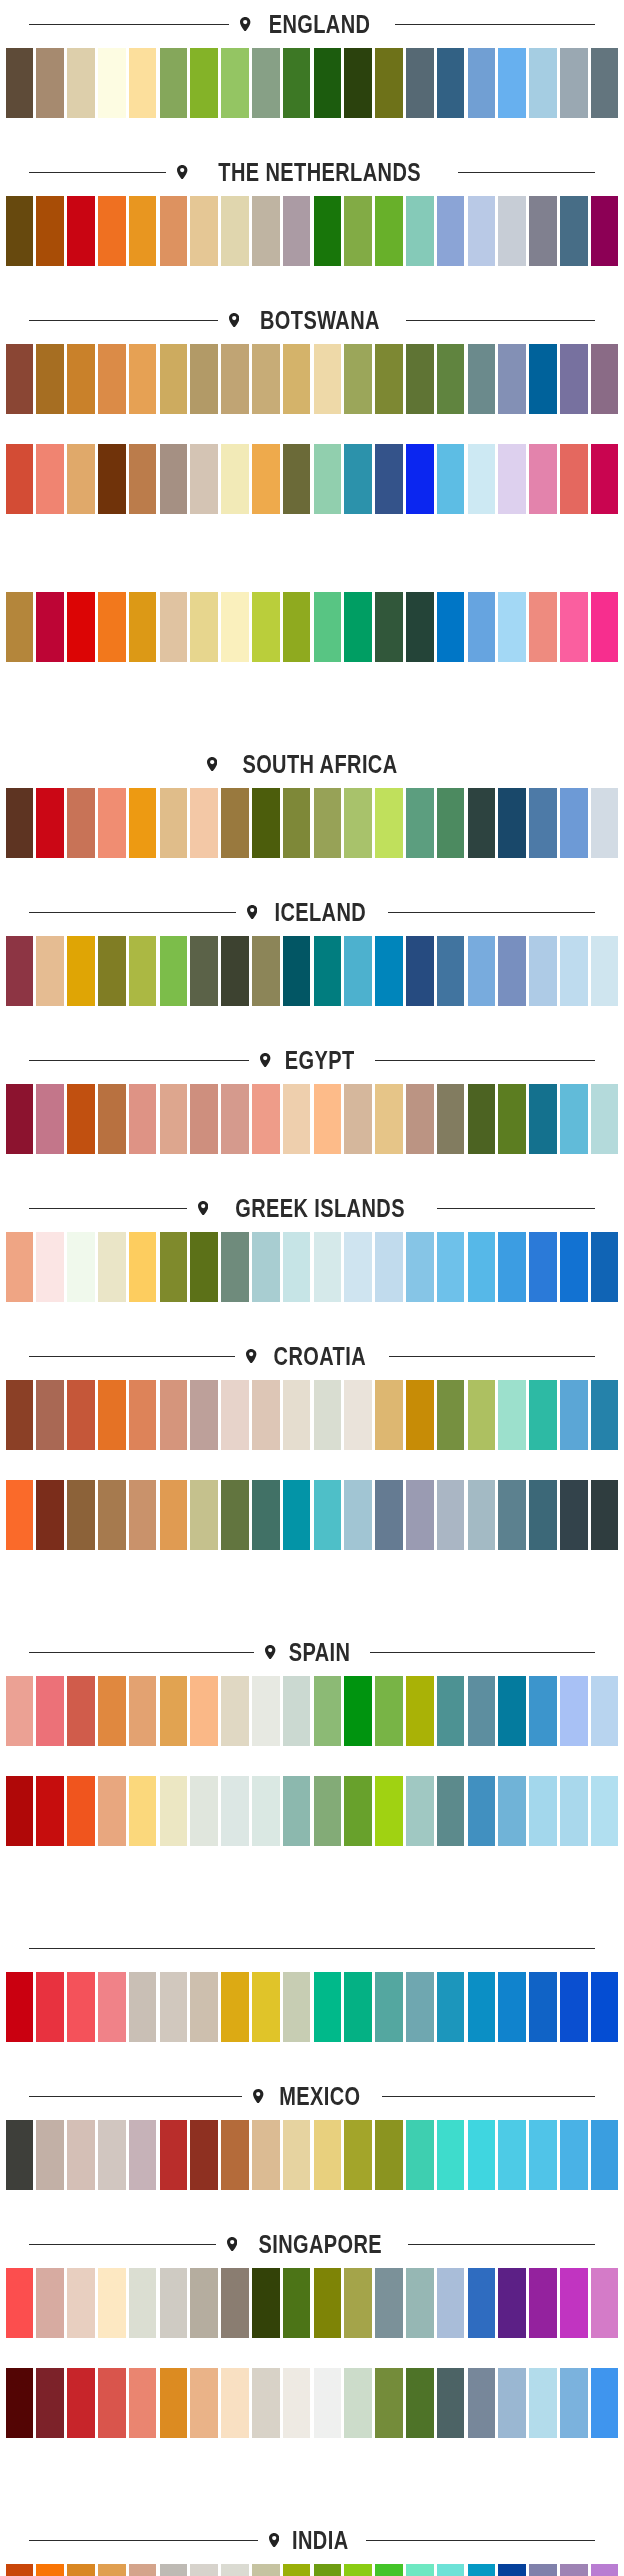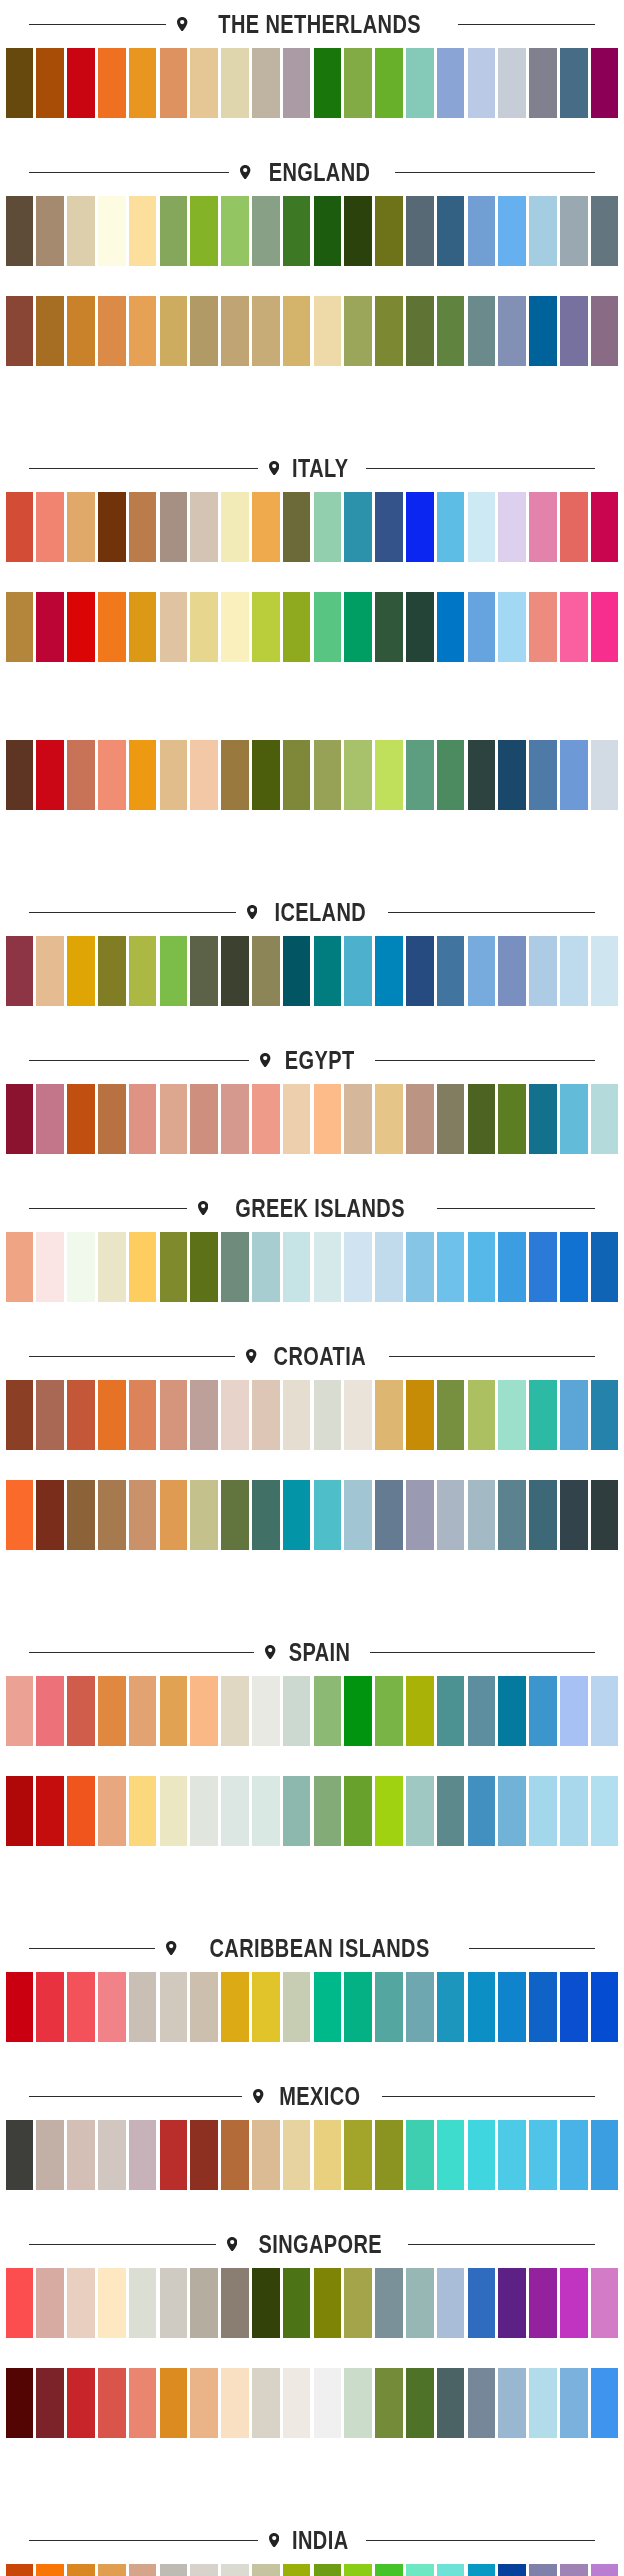--- a/index.html
+++ b/index.html
@@ -84,20 +84,54 @@
   .swatch {
     flex: 1 1 0;
     height: 70px;
     min-width: 0;
   }
 </style>
 </head>
 <body>
 
 <div id="board">
+    <div class="palette-section">
+      <div class="section-header">
+        <div class="rule"></div>
+        <div class="header-center">
+          <span class="pin-icon"><svg viewBox="0 0 13 18" width="10.4" height="14.4" xmlns="http://www.w3.org/2000/svg" aria-hidden="true">
+              <path d="M6.5 0C2.91 0 0 2.86 0 6.39c0 4.6 5.45 10.9 5.68 11.17a1.1 1.1 0 0 0 1.64 0C7.55 17.29 13 10.99 13 6.39 13 2.86 10.09 0 6.5 0zm0 9.06a2.66 2.66 0 1 1 0-5.32 2.66 2.66 0 0 1 0 5.32z" fill="#222222"></path>
+            </svg></span>
+          <span class="section-title">ENGLAND</span>
+        </div>
+        <div class="rule"></div>
+      </div>
+      <div class="swatch-row">
+        <div class="swatch" style="background: rgb(94, 75, 56);"></div>
+        <div class="swatch" style="background: rgb(166, 138, 111);"></div>
+        <div class="swatch" style="background: rgb(221, 207, 171);"></div>
+        <div class="swatch" style="background: rgb(253, 252, 226);"></div>
+        <div class="swatch" style="background: rgb(252, 223, 156);"></div>
+        <div class="swatch" style="background: rgb(133, 167, 91);"></div>
+        <div class="swatch" style="background: rgb(132, 179, 40);"></div>
+        <div class="swatch" style="background: rgb(148, 197, 99);"></div>
+        <div class="swatch" style="background: rgb(135, 160, 134);"></div>
+        <div class="swatch" style="background: rgb(61, 120, 37);"></div>
+        <div class="swatch" style="background: rgb(28, 92, 14);"></div>
+        <div class="swatch" style="background: rgb(43, 66, 13);"></div>
+        <div class="swatch" style="background: rgb(110, 114, 25);"></div>
+        <div class="swatch" style="background: rgb(86, 105, 116);"></div>
+        <div class="swatch" style="background: rgb(50, 97, 132);"></div>
+        <div class="swatch" style="background: rgb(113, 159, 211);"></div>
+        <div class="swatch" style="background: rgb(103, 176, 239);"></div>
+        <div class="swatch" style="background: rgb(165, 205, 226);"></div>
+        <div class="swatch" style="background: rgb(154, 168, 178);"></div>
+        <div class="swatch" style="background: rgb(99, 117, 126);"></div>
+      </div>
+    </div>
     <div class="palette-section">
       <div class="section-header">
         <div class="rule"></div>
         <div class="header-center">
           <span class="pin-icon"><svg viewBox="0 0 13 18" width="10.4" height="14.4" xmlns="http://www.w3.org/2000/svg" aria-hidden="true">
               <path d="M6.5 0C2.91 0 0 2.86 0 6.39c0 4.6 5.45 10.9 5.68 11.17a1.1 1.1 0 0 0 1.64 0C7.55 17.29 13 10.99 13 6.39 13 2.86 10.09 0 6.5 0zm0 9.06a2.66 2.66 0 1 1 0-5.32 2.66 2.66 0 0 1 0 5.32z" fill="#222222"></path>
             </svg></span>
           <span class="section-title">THE NETHERLANDS</span>
         </div>
         <div class="rule"></div>
@@ -125,48 +159,24 @@
         <div class="swatch" style="background: rgb(140, 0, 85);"></div>
       </div>
     </div>
     <div class="palette-section">
       <div class="section-header">
         <div class="rule"></div>
         <div class="header-center">
           <span class="pin-icon"><svg viewBox="0 0 13 18" width="10.4" height="14.4" xmlns="http://www.w3.org/2000/svg" aria-hidden="true">
               <path d="M6.5 0C2.91 0 0 2.86 0 6.39c0 4.6 5.45 10.9 5.68 11.17a1.1 1.1 0 0 0 1.64 0C7.55 17.29 13 10.99 13 6.39 13 2.86 10.09 0 6.5 0zm0 9.06a2.66 2.66 0 1 1 0-5.32 2.66 2.66 0 0 1 0 5.32z" fill="#222222"></path>
             </svg></span>
-          <span class="section-title">ENGLAND</span>
-        </div>
-        <div class="rule"></div>
-      </div>
-      <div class="swatch-row">
-        <div class="swatch" style="background: rgb(94, 75, 56);"></div>
-        <div class="swatch" style="background: rgb(166, 138, 111);"></div>
-        <div class="swatch" style="background: rgb(221, 207, 171);"></div>
-        <div class="swatch" style="background: rgb(253, 252, 226);"></div>
-        <div class="swatch" style="background: rgb(252, 223, 156);"></div>
-        <div class="swatch" style="background: rgb(133, 167, 91);"></div>
-        <div class="swatch" style="background: rgb(132, 179, 40);"></div>
-        <div class="swatch" style="background: rgb(148, 197, 99);"></div>
-        <div class="swatch" style="background: rgb(135, 160, 134);"></div>
-        <div class="swatch" style="background: rgb(61, 120, 37);"></div>
-        <div class="swatch" style="background: rgb(28, 92, 14);"></div>
-        <div class="swatch" style="background: rgb(43, 66, 13);"></div>
-        <div class="swatch" style="background: rgb(110, 114, 25);"></div>
-        <div class="swatch" style="background: rgb(86, 105, 116);"></div>
-        <div class="swatch" style="background: rgb(50, 97, 132);"></div>
-        <div class="swatch" style="background: rgb(113, 159, 211);"></div>
-        <div class="swatch" style="background: rgb(103, 176, 239);"></div>
-        <div class="swatch" style="background: rgb(165, 205, 226);"></div>
-        <div class="swatch" style="background: rgb(154, 168, 178);"></div>
-        <div class="swatch" style="background: rgb(99, 117, 126);"></div>
-      </div>
-    </div>
-    <div class="palette-section">
+          <span class="section-title">BOTSWANA</span>
+        </div>
+        <div class="rule"></div>
+      </div>
       <div class="swatch-row">
         <div class="swatch" style="background: rgb(138, 70, 52);"></div>
         <div class="swatch" style="background: rgb(166, 110, 34);"></div>
         <div class="swatch" style="background: rgb(201, 129, 42);"></div>
         <div class="swatch" style="background: rgb(219, 139, 71);"></div>
         <div class="swatch" style="background: rgb(230, 161, 84);"></div>
         <div class="swatch" style="background: rgb(205, 171, 95);"></div>
         <div class="swatch" style="background: rgb(178, 154, 103);"></div>
         <div class="swatch" style="background: rgb(192, 164, 116);"></div>
         <div class="swatch" style="background: rgb(199, 172, 119);"></div>
@@ -177,30 +187,20 @@
         <div class="swatch" style="background: rgb(95, 116, 52);"></div>
         <div class="swatch" style="background: rgb(96, 132, 63);"></div>
         <div class="swatch" style="background: rgb(107, 138, 140);"></div>
         <div class="swatch" style="background: rgb(131, 144, 181);"></div>
         <div class="swatch" style="background: rgb(0, 98, 155);"></div>
         <div class="swatch" style="background: rgb(119, 113, 159);"></div>
         <div class="swatch" style="background: rgb(138, 107, 134);"></div>
       </div>
     </div>
     <div class="palette-section">
-      <div class="section-header">
-        <div class="rule"></div>
-        <div class="header-center">
-          <span class="pin-icon"><svg viewBox="0 0 13 18" width="10.4" height="14.4" xmlns="http://www.w3.org/2000/svg" aria-hidden="true">
-              <path d="M6.5 0C2.91 0 0 2.86 0 6.39c0 4.6 5.45 10.9 5.68 11.17a1.1 1.1 0 0 0 1.64 0C7.55 17.29 13 10.99 13 6.39 13 2.86 10.09 0 6.5 0zm0 9.06a2.66 2.66 0 1 1 0-5.32 2.66 2.66 0 0 1 0 5.32z" fill="#222222"></path>
-            </svg></span>
-          <span class="section-title">ITALY</span>
-        </div>
-        <div class="rule"></div>
-      </div>
       <div class="swatch-row">
         <div class="swatch" style="background: rgb(211, 76, 53);"></div>
         <div class="swatch" style="background: rgb(240, 132, 113);"></div>
         <div class="swatch" style="background: rgb(224, 169, 106);"></div>
         <div class="swatch" style="background: rgb(112, 51, 10);"></div>
         <div class="swatch" style="background: rgb(187, 124, 75);"></div>
         <div class="swatch" style="background: rgb(165, 144, 131);"></div>
         <div class="swatch" style="background: rgb(212, 196, 180);"></div>
         <div class="swatch" style="background: rgb(242, 234, 183);"></div>
         <div class="swatch" style="background: rgb(238, 170, 76);"></div>
@@ -235,20 +235,30 @@
         <div class="swatch" style="background: rgb(36, 68, 56);"></div>
         <div class="swatch" style="background: rgb(0, 118, 198);"></div>
         <div class="swatch" style="background: rgb(102, 164, 224);"></div>
         <div class="swatch" style="background: rgb(163, 216, 245);"></div>
         <div class="swatch" style="background: rgb(238, 139, 127);"></div>
         <div class="swatch" style="background: rgb(250, 95, 159);"></div>
         <div class="swatch" style="background: rgb(247, 46, 142);"></div>
       </div>
     </div>
     <div class="palette-section">
+      <div class="section-header">
+        <div class="rule hidden"></div>
+        <div class="header-center">
+          <span class="pin-icon"><svg viewBox="0 0 13 18" width="10.4" height="14.4" xmlns="http://www.w3.org/2000/svg" aria-hidden="true">
+              <path d="M6.5 0C2.91 0 0 2.86 0 6.39c0 4.6 5.45 10.9 5.68 11.17a1.1 1.1 0 0 0 1.64 0C7.55 17.29 13 10.99 13 6.39 13 2.86 10.09 0 6.5 0zm0 9.06a2.66 2.66 0 1 1 0-5.32 2.66 2.66 0 0 1 0 5.32z" fill="#222222"></path>
+            </svg></span>
+          <span class="section-title">SOUTH AFRICA</span>
+        </div>
+        <div class="rule hidden"></div>
+      </div>
       <div class="swatch-row">
         <div class="swatch" style="background: rgb(94, 52, 34);"></div>
         <div class="swatch" style="background: rgb(203, 7, 21);"></div>
         <div class="swatch" style="background: rgb(200, 115, 87);"></div>
         <div class="swatch" style="background: rgb(240, 141, 114);"></div>
         <div class="swatch" style="background: rgb(237, 154, 18);"></div>
         <div class="swatch" style="background: rgb(224, 189, 138);"></div>
         <div class="swatch" style="background: rgb(243, 200, 166);"></div>
         <div class="swatch" style="background: rgb(153, 121, 62);"></div>
         <div class="swatch" style="background: rgb(76, 93, 12);"></div>
@@ -479,26 +489,20 @@
         <div class="swatch" style="background: rgb(65, 144, 192);"></div>
         <div class="swatch" style="background: rgb(112, 179, 215);"></div>
         <div class="swatch" style="background: rgb(163, 215, 236);"></div>
         <div class="swatch" style="background: rgb(169, 216, 236);"></div>
         <div class="swatch" style="background: rgb(177, 223, 240);"></div>
       </div>
     </div>
     <div class="palette-section">
       <div class="section-header">
         <div class="rule"></div>
-        <div class="header-center">
-          <span class="pin-icon"><svg viewBox="0 0 13 18" width="10.4" height="14.4" xmlns="http://www.w3.org/2000/svg" aria-hidden="true">
-              <path d="M6.5 0C2.91 0 0 2.86 0 6.39c0 4.6 5.45 10.9 5.68 11.17a1.1 1.1 0 0 0 1.64 0C7.55 17.29 13 10.99 13 6.39 13 2.86 10.09 0 6.5 0zm0 9.06a2.66 2.66 0 1 1 0-5.32 2.66 2.66 0 0 1 0 5.32z" fill="#222222"></path>
-            </svg></span>
-          <span class="section-title">CARIBBEAN ISLANDS</span>
-        </div>
         <div class="rule"></div>
       </div>
       <div class="swatch-row">
         <div class="swatch" style="background: rgb(202, 0, 16);"></div>
         <div class="swatch" style="background: rgb(232, 50, 63);"></div>
         <div class="swatch" style="background: rgb(244, 82, 90);"></div>
         <div class="swatch" style="background: rgb(240, 130, 136);"></div>
         <div class="swatch" style="background: rgb(201, 191, 181);"></div>
         <div class="swatch" style="background: rgb(209, 200, 190);"></div>
         <div class="swatch" style="background: rgb(205, 191, 174);"></div>

